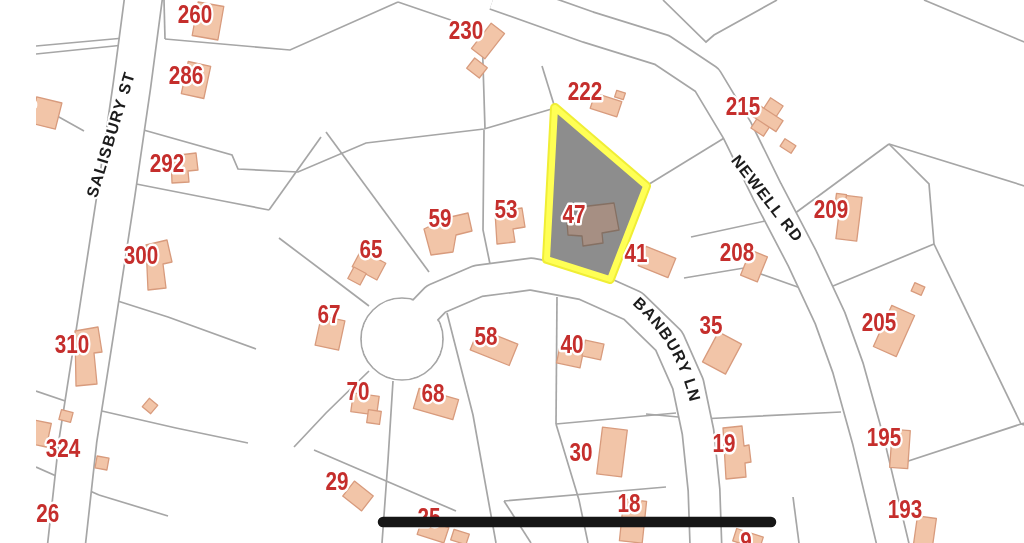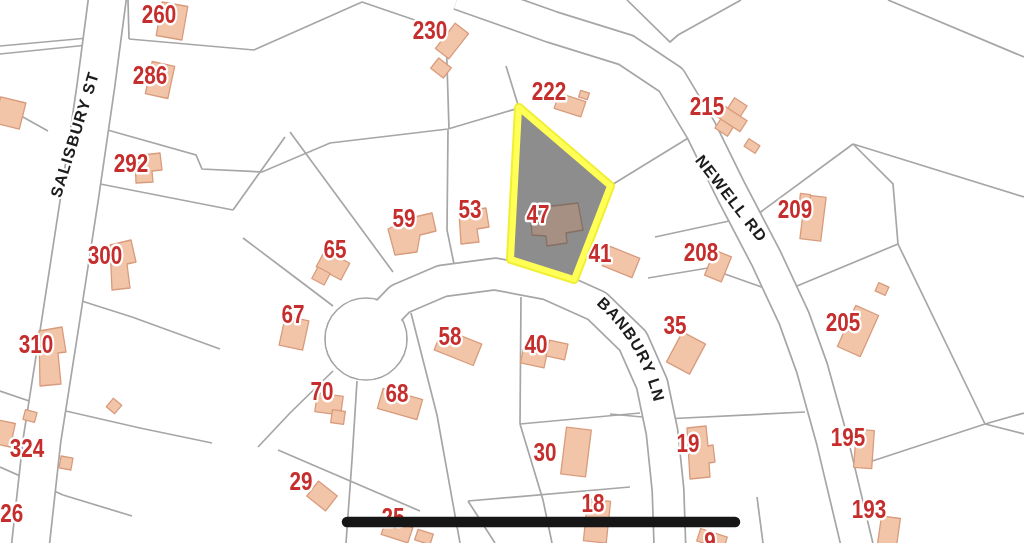--- a/index.html
+++ b/index.html
@@ -1,16 +1,16 @@
 <!DOCTYPE html>
 <html><head>
 <meta charset="utf-8">
 <style>
   html,body{margin:0;padding:0;background:#fff;width:1024px;height:543px;overflow:hidden;}
-  #map-wrap{position:relative;width:824px;height:543px;background:#fff;}
+  #map-wrap{position:relative;width:824px;height:543px;background:#fff;margin-left:36px;}
   svg{display:block;font-family:"Liberation Sans","DejaVu Sans",sans-serif;}
   .parcel-num{font-weight:bold;fill:#c52e2c;paint-order:stroke;stroke:#ffffff;stroke-width:5px;stroke-linejoin:round;}
   .street-name{font-weight:bold;fill:#1c1c1c;paint-order:stroke;stroke:#ffffff;stroke-width:4px;stroke-linejoin:round;letter-spacing:1.2px;}
 </style>
 </head>
 <body>
 
 <div id="map-wrap">
     <svg width="1024" height="543" viewBox="0 0 1024 543">
       <rect x="0" y="0" width="1024" height="543" fill="#ffffff"></rect>

